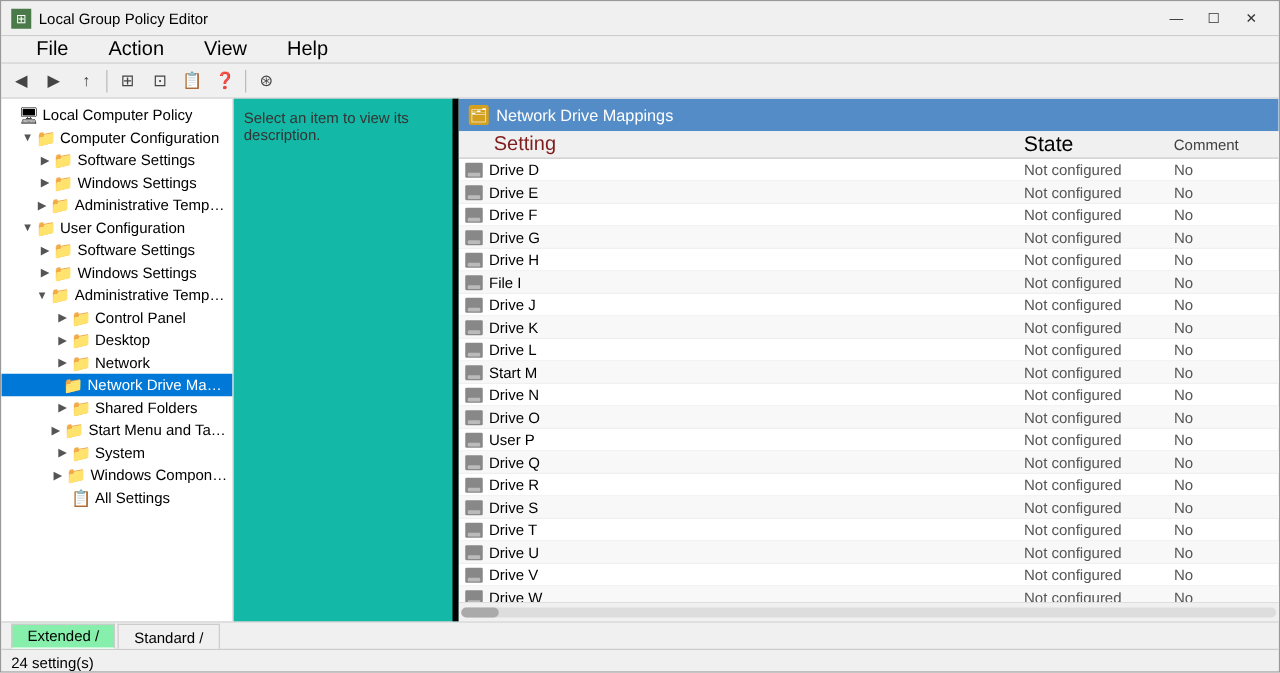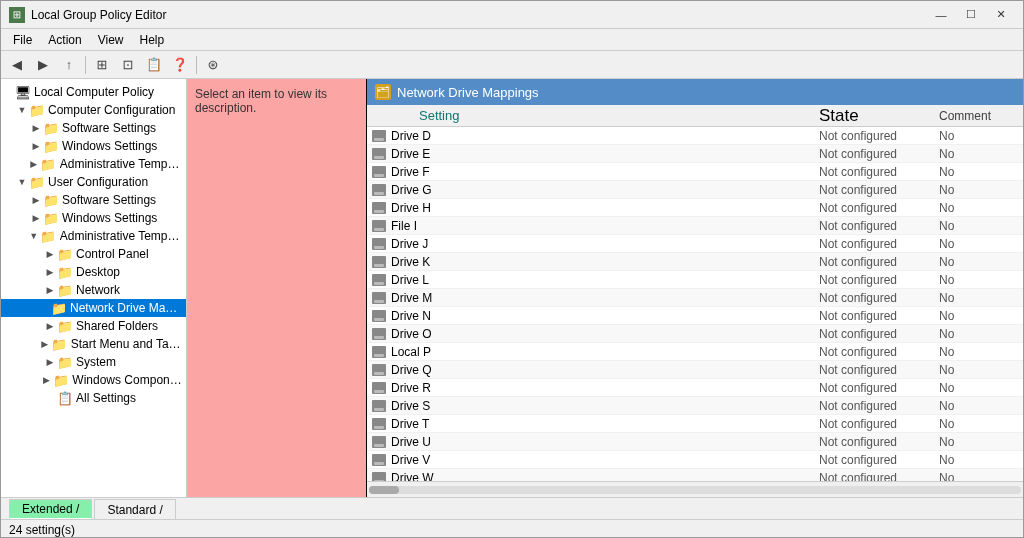--- a/index.html
+++ b/index.html
@@ -52,22 +52,23 @@
       background: #f0f0f0;
       height: 22px;
       display: flex;
       align-items: center;
       border-bottom: 1px solid #ccc;
       padding: 0 4px;
     }
     .menu-item {
       padding: 16px 8px;
       cursor: pointer;
-      font-size: 12px;
+      font-size: 16px;
       color: #000;
+      margin-left: 16px;
     }
 
     
     .toolbar {
       background: #f0f0f0;
       height: 28px;
       display: flex;
       align-items: center;
       padding: 0 4px;
       border-bottom: 1px solid #ccc;
@@ -122,22 +123,22 @@
       width: 16px; height: 16px; flex-shrink: 0; margin-right: 3px;
       display: flex; align-items: center; justify-content: center;
     }
     .folder-icon { font-size: 13px; }
     .tree-label { font-size: 12px; overflow: hidden; text-overflow: ellipsis; }
 
     
     .desc-panel {
       width: 180px;
       min-width: 180px;
-      background: #fca5a5;
-      border-right: 1px solid #000000;
+      background: #14b8a6;
+      border-right: 5px solid #000000;
       padding: 8px;
       font-size: 12px;
       color: #333;
     }
 
     
     .content-panel {
       flex: 1;
       background: #fff;
       display: flex;
@@ -165,21 +166,21 @@
       font-weight: 500;
     }
     .table-header {
       display: flex;
       background: #f0f0f0;
       border-bottom: 1px solid #ccc;
       height: 22px;
       align-items: center;
       padding: 0 4px;
     }
-    .col-setting { flex: 1; padding-left: 4px; font-weight: normal; font-size: 13px; color: #0f766e; margin-left: 24px; }
+    .col-setting { flex: 1; padding-left: 4px; font-weight: normal; font-size: 16px; color: #7f1d1d; }
     .col-state { width: 120px; font-weight: normal; font-size: 17px; color: #000; }
     .col-comment { width: 80px; font-weight: normal; font-size: 12px; color: #404040; }
     .table-body { overflow-y: auto; flex: 1; }
     .table-row {
       display: flex;
       height: 18px;
       align-items: center;
       padding: 1px 4px;
       border-bottom: 1px solid #f0f0f0;
     }
@@ -501,21 +502,21 @@
             <div class="drive-icon"></div>
           </div>
           <div class="row-setting">Drive L</div>
           <div class="row-state">Not configured</div>
           <div class="row-comment">No</div>
         </div>
         <div class="table-row">
           <div class="row-icon">
             <div class="drive-icon"></div>
           </div>
-          <div class="row-setting">Drive M</div>
+          <div class="row-setting">Start M</div>
           <div class="row-state">Not configured</div>
           <div class="row-comment">No</div>
         </div>
         <div class="table-row">
           <div class="row-icon">
             <div class="drive-icon"></div>
           </div>
           <div class="row-setting">Drive N</div>
           <div class="row-state">Not configured</div>
           <div class="row-comment">No</div>
@@ -525,21 +526,21 @@
             <div class="drive-icon"></div>
           </div>
           <div class="row-setting">Drive O</div>
           <div class="row-state">Not configured</div>
           <div class="row-comment">No</div>
         </div>
         <div class="table-row">
           <div class="row-icon">
             <div class="drive-icon"></div>
           </div>
-          <div class="row-setting">Local P</div>
+          <div class="row-setting">User P</div>
           <div class="row-state">Not configured</div>
           <div class="row-comment">No</div>
         </div>
         <div class="table-row">
           <div class="row-icon">
             <div class="drive-icon"></div>
           </div>
           <div class="row-setting">Drive Q</div>
           <div class="row-state">Not configured</div>
           <div class="row-comment">No</div>

